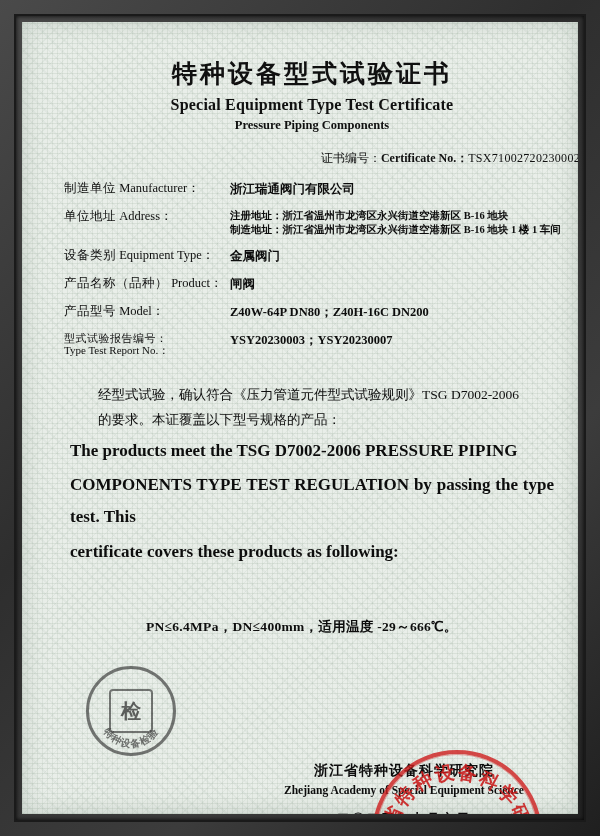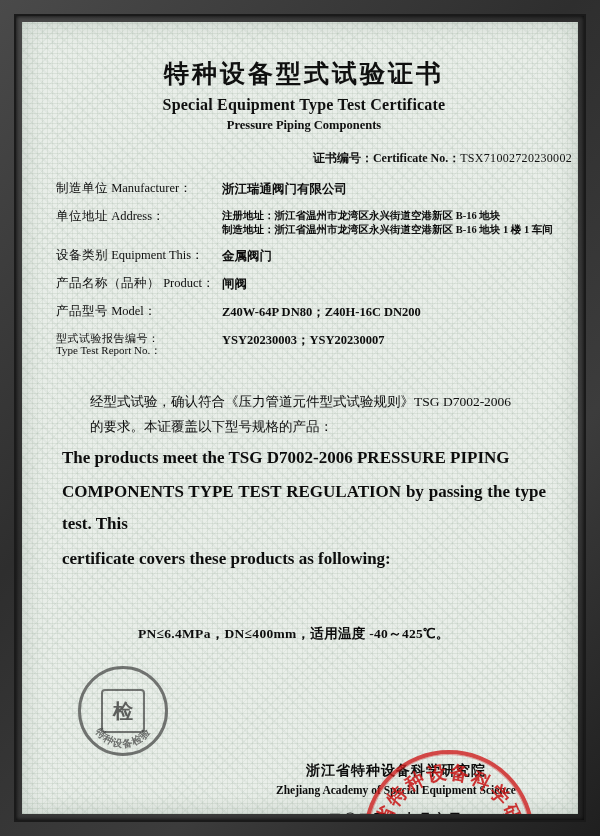--- a/index.html
+++ b/index.html
@@ -68,21 +68,21 @@
       repeating-linear-gradient(-45deg,
         rgba(140,165,145,0.10) 0px,
         rgba(140,165,145,0.10) 1px,
         rgba(255,255,255,0) 1px,
         rgba(255,255,255,0) 7px);
     pointer-events: none;
   }
 
   .content {
     position: absolute;
-    left: 4px; top: 0;
+    left: 12px; top: 0;
     width: 556px;
     height: 792px;
   }
 
   
   .title-block {
     text-align: center;
     margin-top: 38px;
   }
   .title-cn {
@@ -114,21 +114,21 @@
   }
 
   
   .certno-row {
     margin-top: 17px;
     text-align: right;
     padding-right: 10px;
     font-size: 12px;
     color: #101010;
   }
-  .certno-row .lbl-cn { font-weight: bold; }
+  .certno-row .lbl-cn { font-weight: normal; }
   .certno-row .lbl-en { font-weight: bold; }
   .certno-row .val { font-weight: normal; letter-spacing: 0.3px; }
 
   
   .fields {
     margin-top: 14px;
     padding-left: 30px;
     padding-right: 12px;
   }
   .field-row {
@@ -158,21 +158,21 @@
     padding-left: 4px;
   }
   .field-value.small {
     font-size: 10.5px;
     font-weight: bold;
   }
   .field-value .addr-line { white-space: nowrap; }
 
   
   .body-block {
-    margin-top: 33px;
+    margin-top: 26px;
     padding-left: 36px;
     padding-right: 36px;
     color: #0d0d0d;
   }
   .body-cn {
     font-size: 13.5px;
     line-height: 1.85;
     text-align: justify;
     text-indent: 28px;
   }
@@ -327,21 +327,21 @@
           </div>
           <div class="field-value small">
             <div class="addr-line">注册地址：浙江省温州市龙湾区永兴街道空港新区 B-16 地块</div>
             <div class="addr-line">制造地址：浙江省温州市龙湾区永兴街道空港新区 B-16 地块 1 楼 1 车间</div>
           </div>
         </div>
 
         <div class="field-row">
           <div class="field-label">
             <span class="cn">设备类别</span>
-            <span class="en">Equipment This：</span>
+            <span class="en">Equipment Type：</span>
           </div>
           <div class="field-value">金属阀门</div>
         </div>
 
         <div class="field-row">
           <div class="field-label">
             <span class="cn">产品名称（品种）</span>
             <span class="en">Product：</span>
           </div>
           <div class="field-value">闸阀</div>
@@ -366,21 +366,21 @@
       </div>
 
       <div class="body-block">
         <div class="body-cn">经型式试验，确认符合《压力管道元件型式试验规则》TSG D7002-2006</div>
         <div class="body-cn l2">的要求。本证覆盖以下型号规格的产品：</div>
         <div class="body-en">The products meet the TSG D7002-2006 PRESSURE PIPING</div>
         <div class="body-en">COMPONENTS TYPE TEST REGULATION by passing the type test. This</div>
         <div class="body-en last">certificate covers these products as following:</div>
       </div>
 
-      <div class="spec-line">PN≤6.4MPa，DN≤400mm，适用温度 -40～425℃。</div>
+      <div class="spec-line">PN≤6.4MPa，DN≤400mm，适用温度 -29～666℃。</div>
 
       <div class="footer">
         <div class="issuer">
           <div class="issuer-cn">浙江省特种设备科学研究院</div>
           <div class="issuer-en">Zhejiang Academy of Special Equipment Science</div>
           <div class="issue-date-cn">二〇二三年七月六日</div>
 
         </div>
 
         <div class="seal-red">

